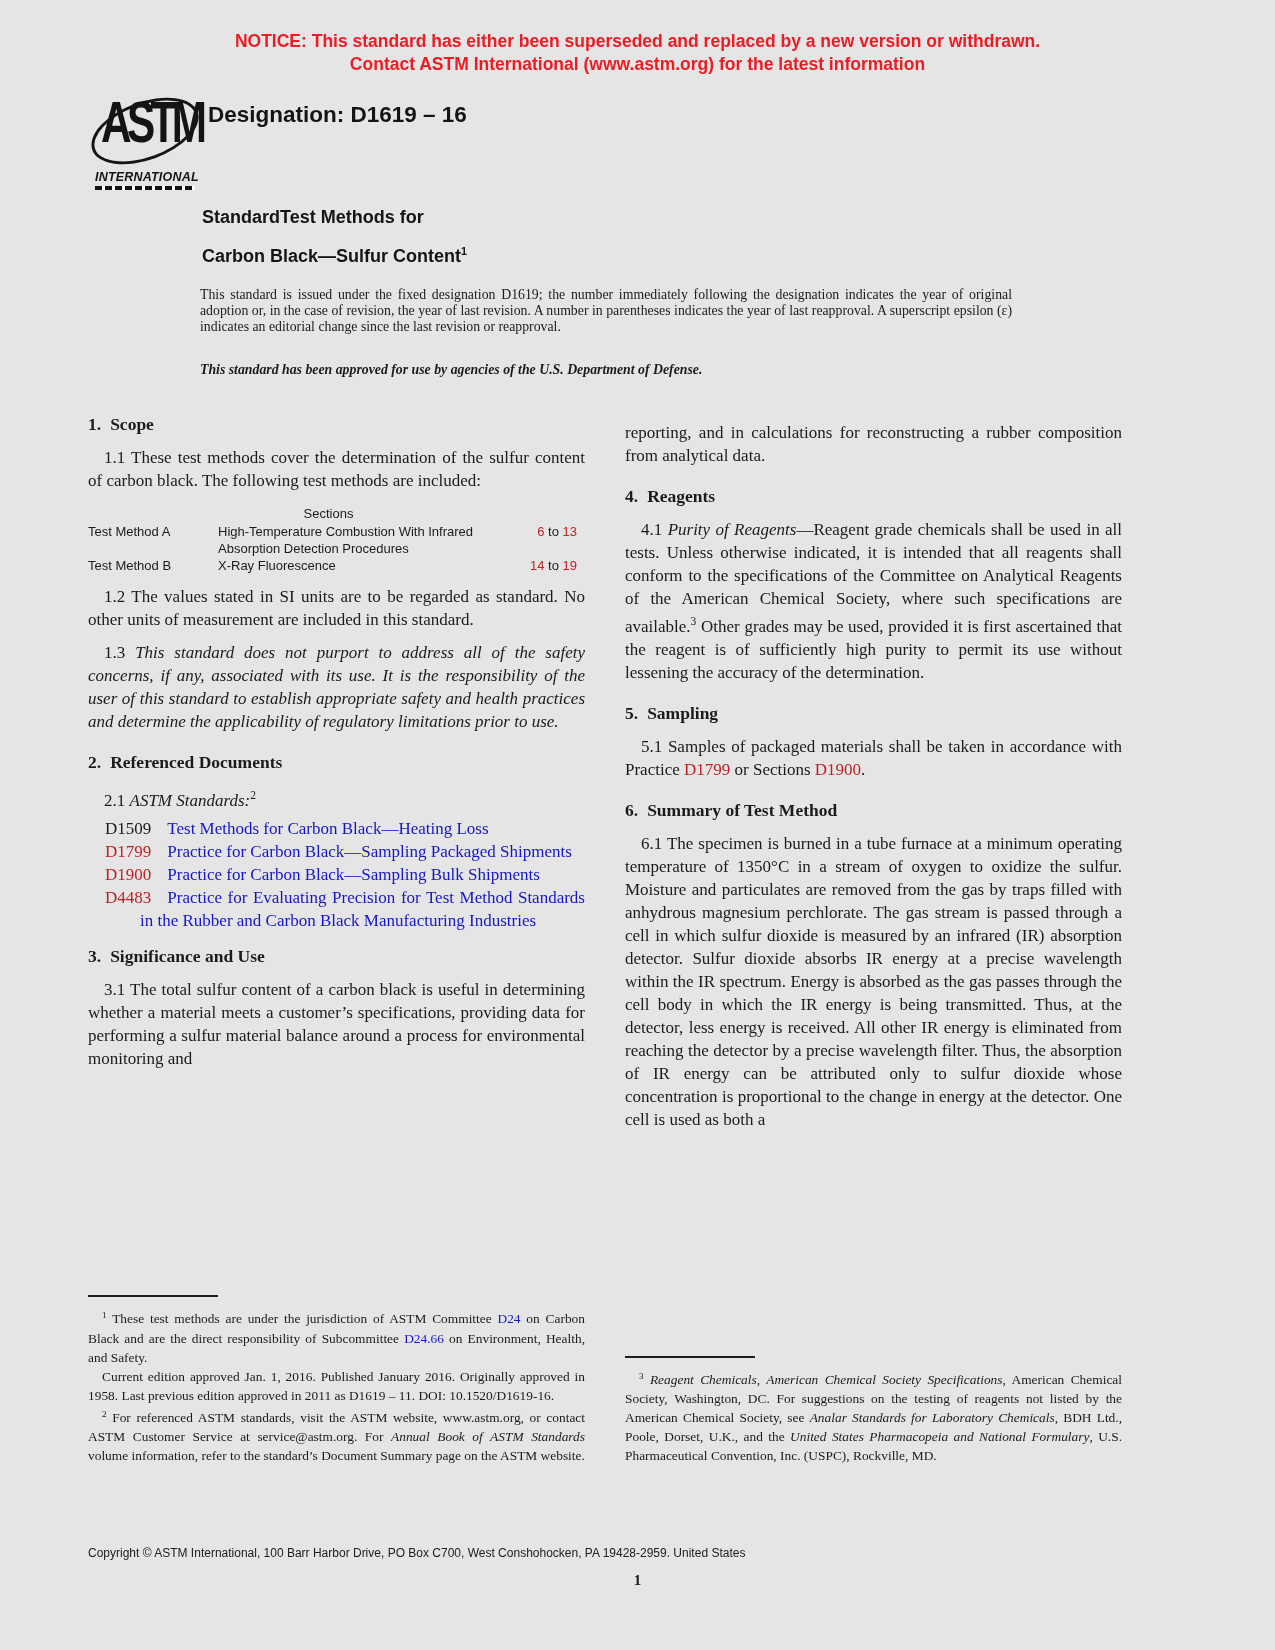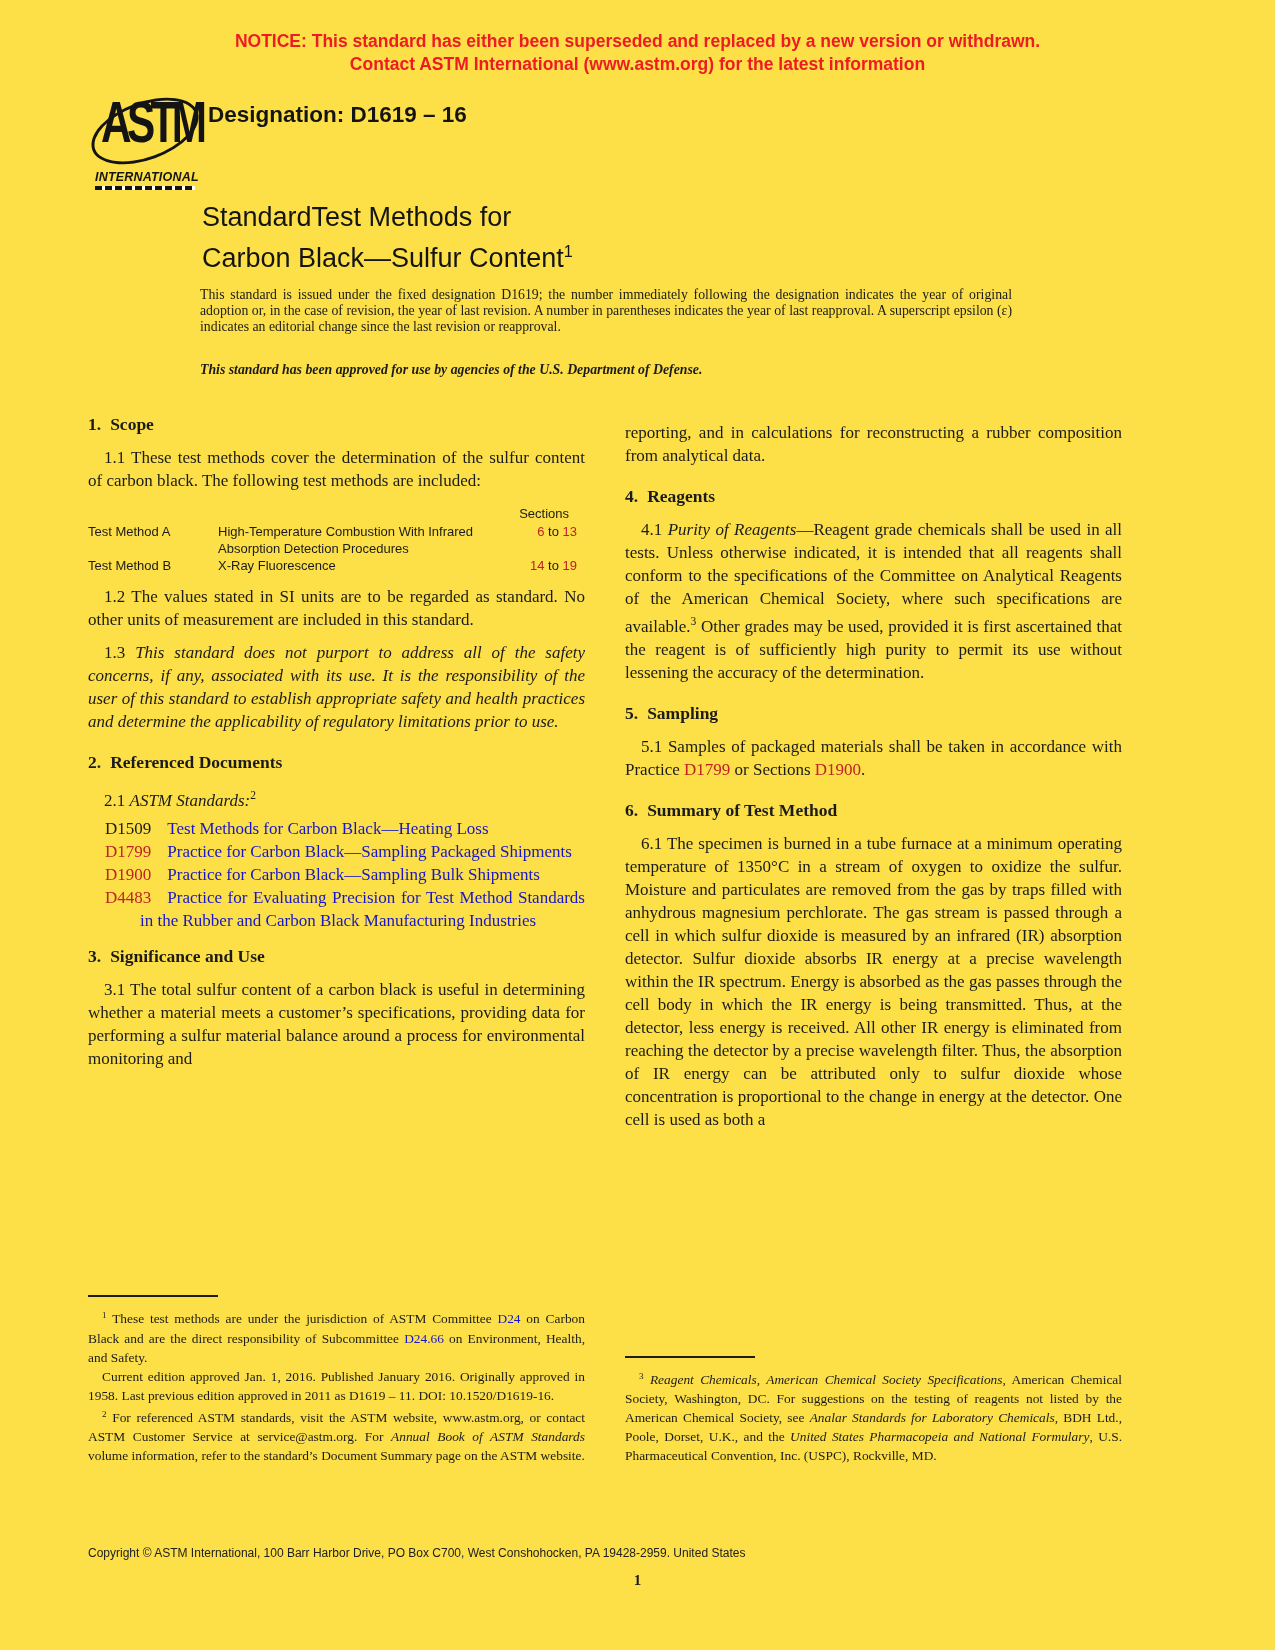--- a/index.html
+++ b/index.html
@@ -3,21 +3,21 @@
 <meta charset="utf-8">
 <style>
   :root{
     --ink:#1b1b1b;
     --notice-red:#ed1c24;
     --link-red:#c02026;
     --link-blue:#1616c8;
   }
   html,body{margin:0;padding:0;background:#ffffff;}
   .page{
-    position:relative;width:1275px;height:1650px;background:#fde047;
+    position:relative;width:1275px;height:1650px;background:#e5e5e5;
     font-family:"Liberation Serif",serif;color:var(--ink);overflow:hidden;
   }
 
   
   .notice{
     position:absolute;top:30px;left:0;right:0;text-align:center;
     font-family:"Liberation Sans",sans-serif;font-weight:bold;
     font-size:17.5px;line-height:23px;color:var(--notice-red);
   }
 
@@ -43,22 +43,22 @@
     background:repeating-linear-gradient(90deg,#141414 0 7px,#ffffff 7px 10px);
   }
   .designation{
     position:absolute;left:208px;top:102px;
     font-family:"Liberation Sans",sans-serif;font-weight:bold;font-size:22.5px;color:#141414;
   }
 
   
   .doc-title{
     position:absolute;left:202px;top:200px;
-    font-family:"Liberation Sans",sans-serif;font-weight:normal;
-    font-size:27px;line-height:34px;color:#141414;
+    font-family:"Liberation Sans",sans-serif;font-weight:bold;
+    font-size:18px;line-height:34px;color:#141414;
   }
   .doc-title sup{font-size:60%;}
 
   
   .issue{
     position:absolute;left:200px;top:287px;width:812px;
     font-size:13.8px;line-height:16px;text-align:justify;
   }
   .dod{
     position:absolute;left:200px;top:360px;width:812px;
@@ -78,21 +78,21 @@
   .it{font-style:italic;}
   sup{font-size:68%;}
   .red{color:var(--link-red);}
   .blue{color:var(--link-blue);}
 
   
   .scope-table{
     margin:8px 0 6px;font-family:"Liberation Sans",sans-serif;
     font-size:13px;line-height:17px;text-align:left;
   }
-  .scope-table .th{ text-align:right;padding-right:16px;margin-bottom:1px;}
+  .scope-table .th{ text-align:center;padding-right:16px;margin-bottom:1px;}
   .scope-row{display:grid;grid-template-columns:114px 1fr 84px;column-gap:16px;}
   .scope-row .cell-sections{text-align:right;padding-right:8px;}
 
   
   .ref{margin:0;padding-left:52px;text-indent:-35px;}
   .ref-code{margin-right:16px;}
 
   
   .method-heading{
     font-weight:bold;text-align:center;margin:16px 18px 6px;line-height:24px;font-size:17px;

